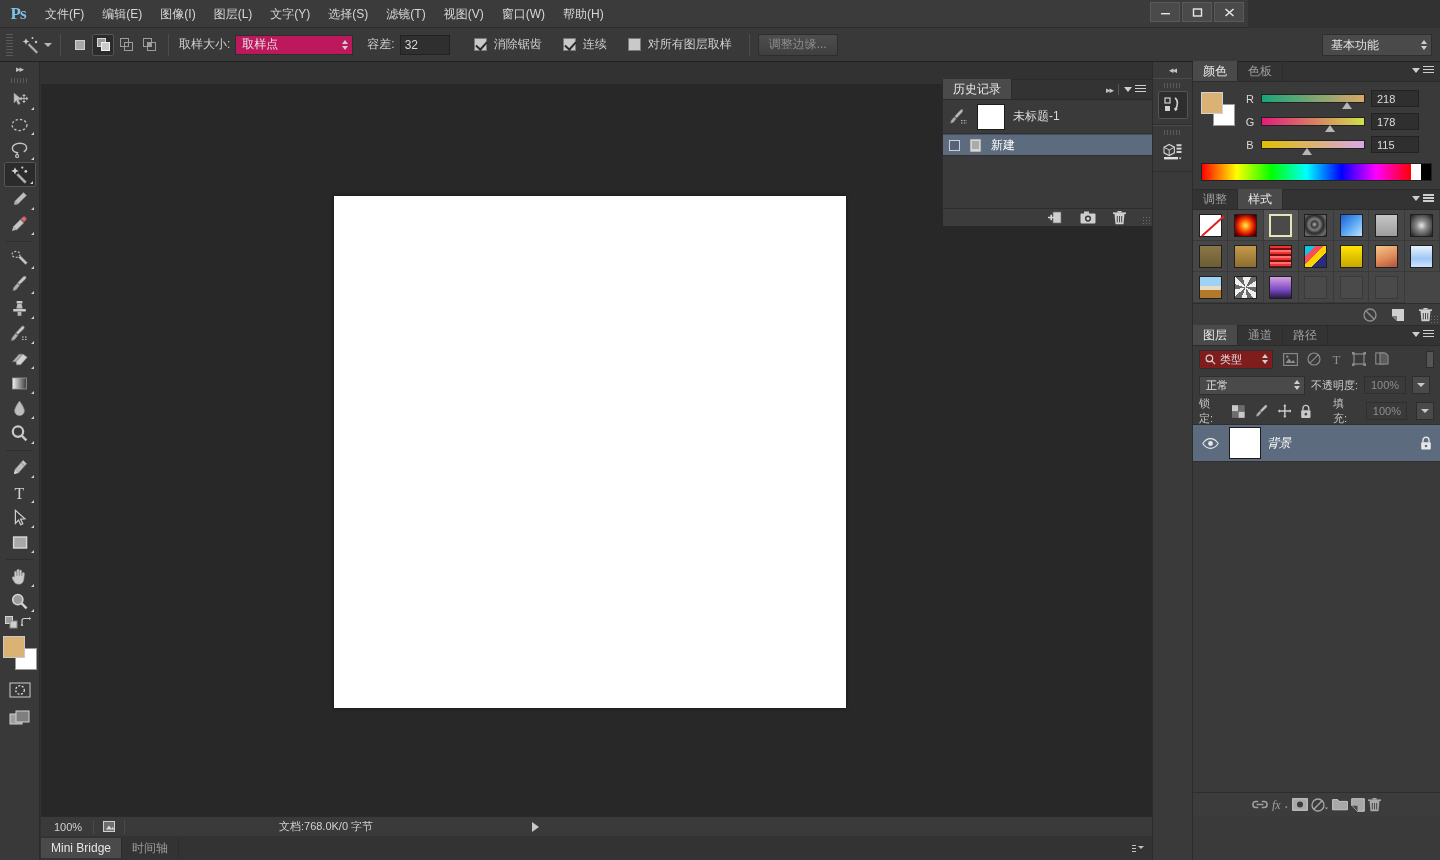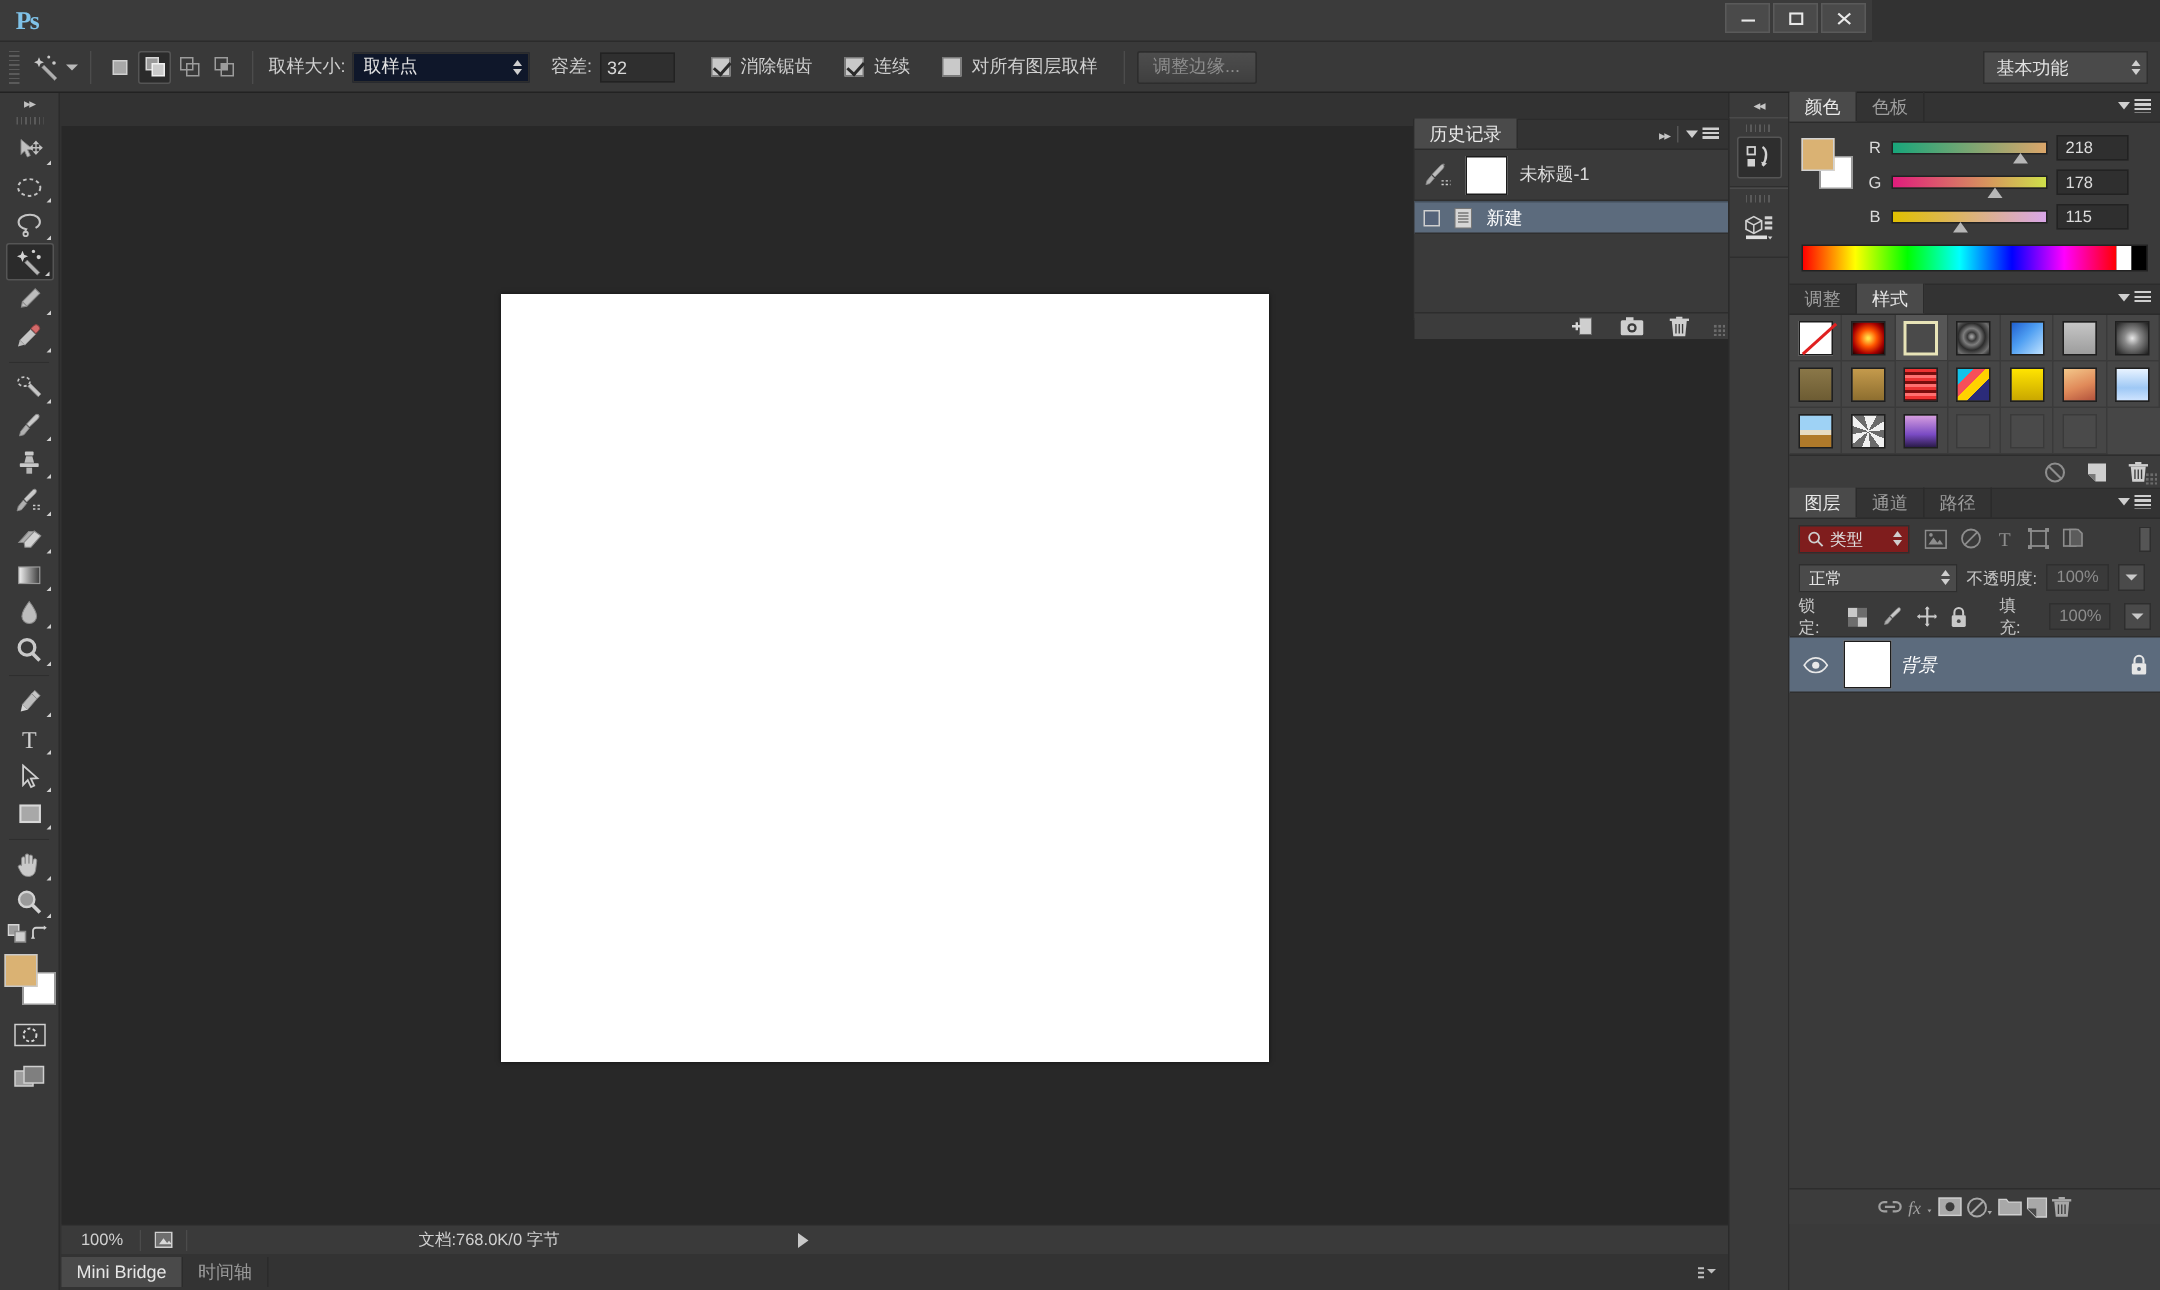--- a/index.html
+++ b/index.html
@@ -50,21 +50,21 @@
   .tri-down { width:0;height:0;border-left:4px solid transparent;border-right:4px solid transparent;border-top:4px solid #b9b9b9; }
   .ob-sep { width:1px;height:22px;background:#2c2c2c;border-right:1px solid #4c4c4c;margin:0 8px; }
   .selmode { display:flex; align-items:center; gap:1px; }
   .selmode-btn {
     width:22px;height:22px;display:flex;align-items:center;justify-content:center;
     border:1px solid transparent; border-radius:2px;
   }
   .selmode-btn.active { background:#2b2b2b; border-color:#555; }
   .ob-label { font-size:12px;color:#cfcfcf;margin:0 5px 0 2px; white-space:nowrap;}
   .ob-select {
-    background:#0f172a; border:1px solid #2e2e2e; color:#e2e2e2;
+    background:#be185d; border:1px solid #2e2e2e; color:#e2e2e2;
     height:20px; padding:0 18px 0 6px; font-size:12px; position:relative;
     display:flex;align-items:center; min-width:118px;
   }
   .spin { position:absolute; right:4px; top:50%; transform:translateY(-50%);
     display:flex; flex-direction:column; gap:2px; }
   .spin i { display:block;width:0;height:0;border-left:3px solid transparent;border-right:3px solid transparent; }
   .spin i.up { border-bottom:4px solid #cfcfcf; }
   .spin i.dn { border-top:4px solid #cfcfcf; }
   .ob-input {
     background:#2f2f2f;border:1px solid #222;color:#d8d8d8;height:20px;width:50px;
@@ -251,20 +251,32 @@
   .pnl-sep { height:1px;background:#2c2c2c; }
   svg { display:block; }
 </style>
 </head>
 <body>
 
 <div class="app">
 
   <div class="menubar">
     <div class="ps-logo">Ps</div>
+    <div class="menu-items">
+      <div class="menu-item">文件(F)</div>
+      <div class="menu-item">编辑(E)</div>
+      <div class="menu-item">图像(I)</div>
+      <div class="menu-item">图层(L)</div>
+      <div class="menu-item">文字(Y)</div>
+      <div class="menu-item">选择(S)</div>
+      <div class="menu-item">滤镜(T)</div>
+      <div class="menu-item">视图(V)</div>
+      <div class="menu-item">窗口(W)</div>
+      <div class="menu-item">帮助(H)</div>
+    </div>
     <div class="win-btns">
       <div class="win-btn">
         <svg width="11" height="9" viewBox="0 0 11 9">
             <rect x="1" y="5" width="9" height="1.4" fill="#e8e8e8"></rect>
           </svg>
       </div>
       <div class="win-btn">
         <svg width="11" height="9" viewBox="0 0 11 9">
             <rect x="1.5" y="1" width="8" height="7" fill="none" stroke="#e8e8e8" stroke-width="1.4"></rect>
           </svg>

